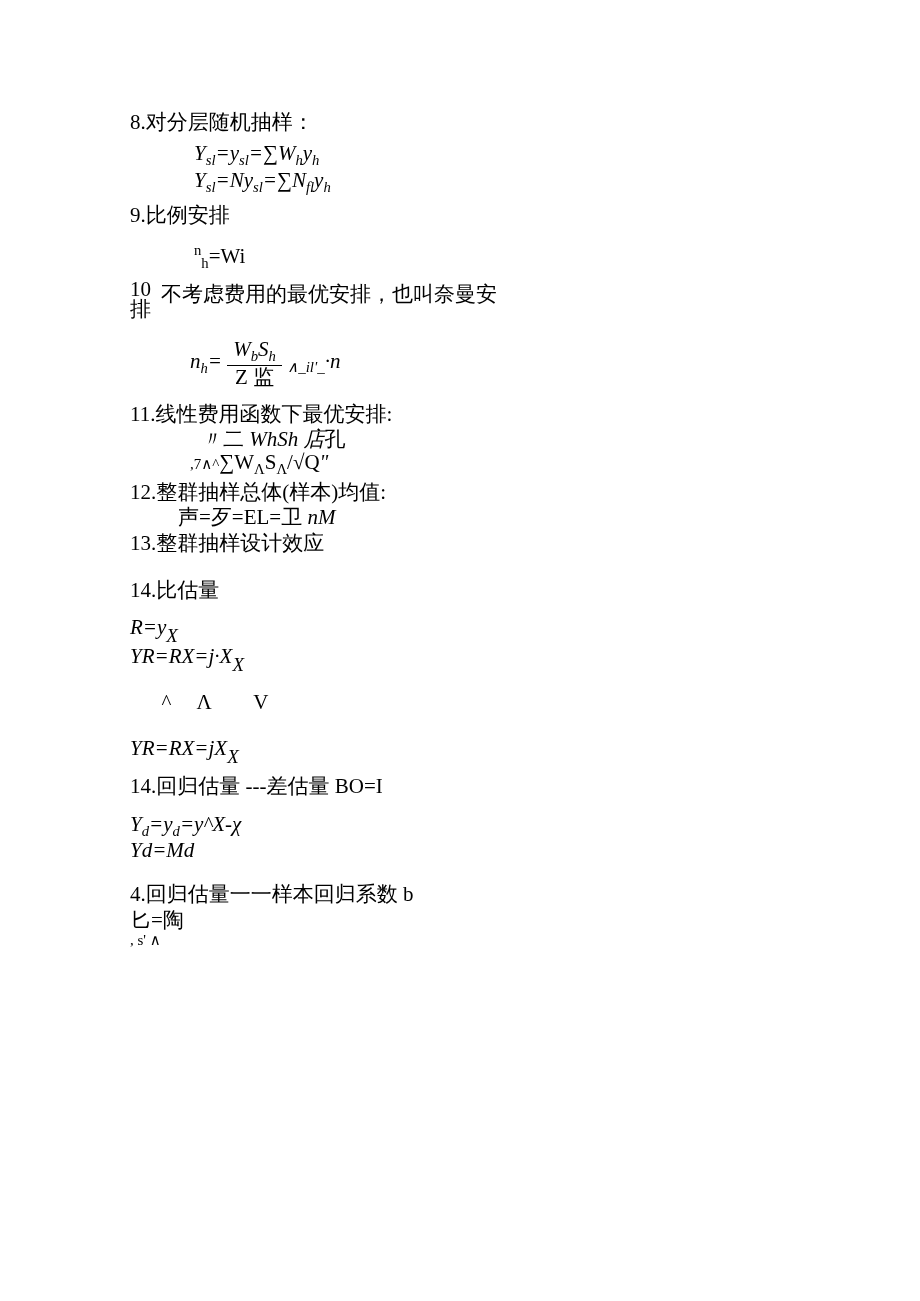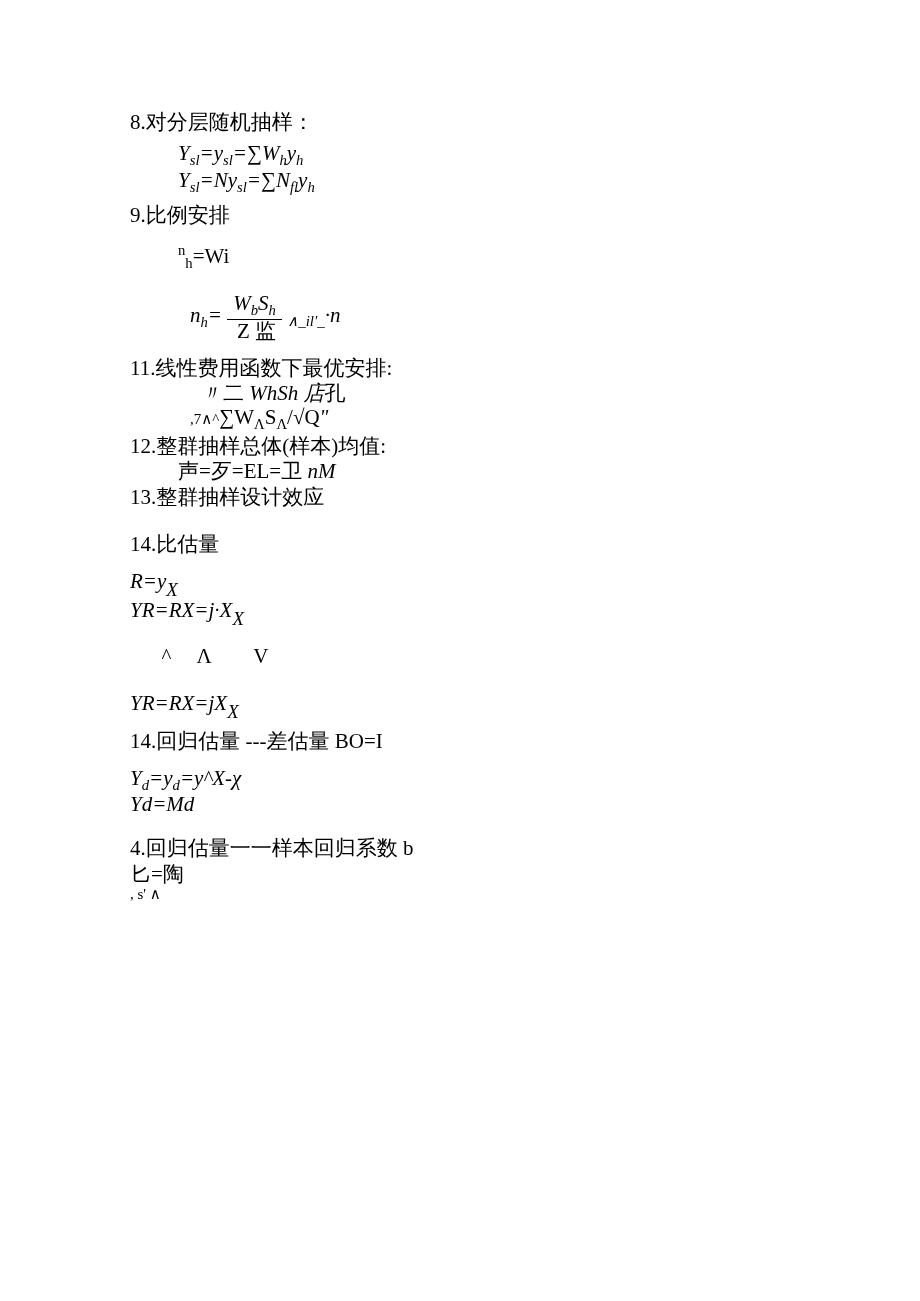--- a/index.html
+++ b/index.html
@@ -1,31 +1,31 @@
 <!DOCTYPE html>
 <html><head>
   <meta charset="utf-8">
   <style>
     html,body{margin:0;padding:0;background:#fff;font-family:"SimSun","Times New Roman",serif;color:#000}
     .page{width:920px;min-height:1301px;box-sizing:border-box;padding:108px 0 0 0;position:relative}
     .content{width:560px;margin-left:130px;font-size:21px;line-height:1.35}
     .row{margin:0;padding:0}
-    .indent1{margin-left:48px}
+    .indent1{margin-left:64px}
     .ital{font-style:italic;font-family:"Times New Roman",serif}
     .sub{font-size:0.7em;vertical-align:sub;font-style:italic}
     .sub-up{font-size:0.7em;vertical-align:sub}
     .sup{font-size:0.7em;vertical-align:super}
     .cjk{font-family:Liberation Serif, serif;font-style:normal}
     .u{}
     .mt4{margin-top:6px}
     .mt8{margin-top:12px}
     .mt14{margin-top:18px}
     .sm{font-size:15px}
     .rel{position:relative}
-    .frac{display:inline-block;vertical-align:middle;text-align:right}
+    .frac{display:inline-block;vertical-align:middle;text-align:center}
     .frac .num{display:block;border-bottom:1.2px solid #000;padding:0 6px;line-height:1.05}
     .frac .den{display:block;padding:0 6px;line-height:1.05}
     .tight{line-height:1.1}
     .pad-left-med{margin-left:60px}
     .item-line{display:flex;align-items:baseline}
     .subx{display:inline-block;transform:translateY(8px);font-size:0.9em}
   </style>
 </head>
 <body>
 
@@ -46,20 +46,28 @@
 
     <div class="row mt4 item-line">
       <span>9</span>
       <span> .</span>
       <span class="cjk">比例安排</span>
     </div>
     <div class="row indent1 mt8">
       <span class="sup">n</span><span class="sub-up">h</span><span>=Wi</span>
     </div>
 
+    <div class="row mt4 rel" style="display:flex;align-items:flex-start">
+      <div style="display:inline-block;line-height:0.95">
+        <span>10</span><br>
+        <span class="cjk">排</span>
+      </div>
+      <span style="width:10px;display:inline-block"></span>
+      <span class="cjk">不考虑费用的最优安排，也叫奈曼安</span>
+    </div>
     <div class="row pad-left-med mt14">
       <span class="ital">n</span><span class="sub">h</span><span class="ital">=</span>
       <span class="frac">
         <span class="num"><span class="ital">W</span><span class="sub">b</span><span class="ital">S</span><span class="sub">h</span></span>
         <span class="den cjk">Z 监</span>
       </span>
       <span class="sm ital" style="vertical-align:-4px">∧_il'_</span><span class="ital">·n</span>
     </div>
 
     <div class="row mt8 item-line">

